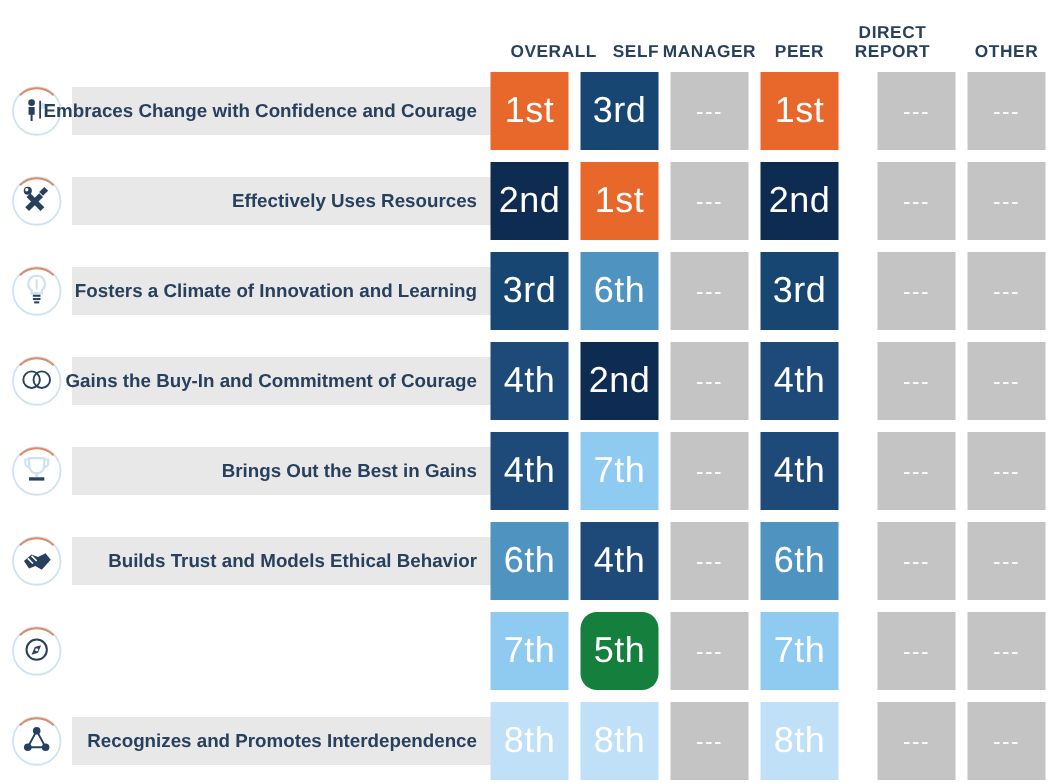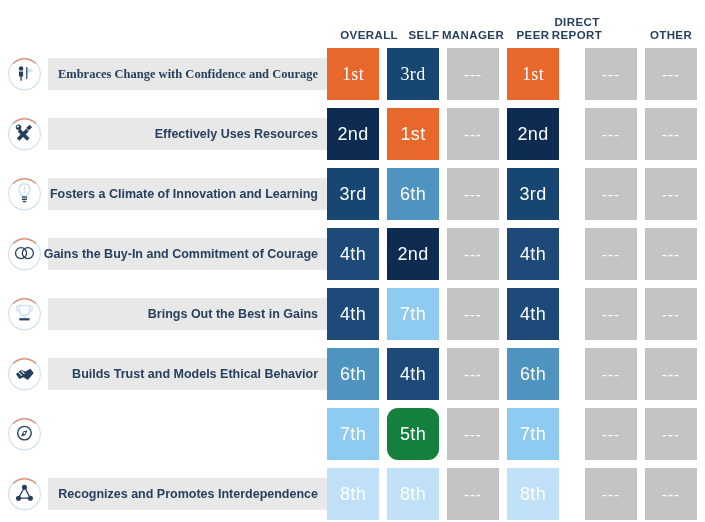--- a/index.html
+++ b/index.html
@@ -70,42 +70,42 @@
   }
   .icon-wrap svg{display:block;}
 
   
   .cell{
     position:absolute;
     top:3px;
     width:52px;
     height:52px;
     color:#ffffff;
-    font-size:18px;
+    font-size:24px;
     font-weight:300;
     display:flex;
     align-items:center;
     justify-content:center;
     letter-spacing:0.3px;
   }
   .cell.dash{font-size:15px;letter-spacing:1px;}
 </style>
 </head>
 <body>
 
 <div id="matrix">
     <div class="header-row">
       <div class="col-head" style="left: 308px; width: 90px; text-align: right;">OVERALL</div>
       <div class="col-head" style="left: 368px; width: 112px;">SELF</div>
       <div class="col-head" style="left: 428px; width: 90px;">MANAGER</div>
       <div class="col-head" style="left: 488px; width: 90px;">PEER</div>
-      <div class="col-head" style="left: 532px; width: 90px;">DIRECT REPORT</div>
+      <div class="col-head" style="left: 550px; width: 90px;">DIRECT REPORT</div>
       <div class="col-head" style="left: 626px; width: 90px;">OTHER</div>
     </div>
-    <div class="row" style="top: 45px; font-family: Liberation Serif, serif;">
+    <div class="row" style="top: 45px;">
       <div class="icon-wrap">
         <svg width="35" height="40" viewBox="0 0 38 38">
           <circle cx="19" cy="19" r="17.2" fill="none" stroke="#cfe2f0" stroke-width="1.3"></circle>
           <path d="M6.8 7.6 A17.2 17.2 0 0 1 31.2 7.6" fill="none" stroke="#e08a63" stroke-width="1.3"></path>
           <g transform="scale(0.92) translate(1.6,1.6)">
             <path d="M22 12 l9 3 -9 3 z" fill="#cfe2f0"></path>
             <rect x="21" y="11" width="1.4" height="14" fill="#27405e"></rect>
             <circle cx="15" cy="12.5" r="2.6" fill="#27405e"></circle>
             <path d="M12.6 16 h4.8 v6 h-1.6 v5 h-1.6 v-5 h-1.6 z" fill="#27405e"></path>
           </g>

